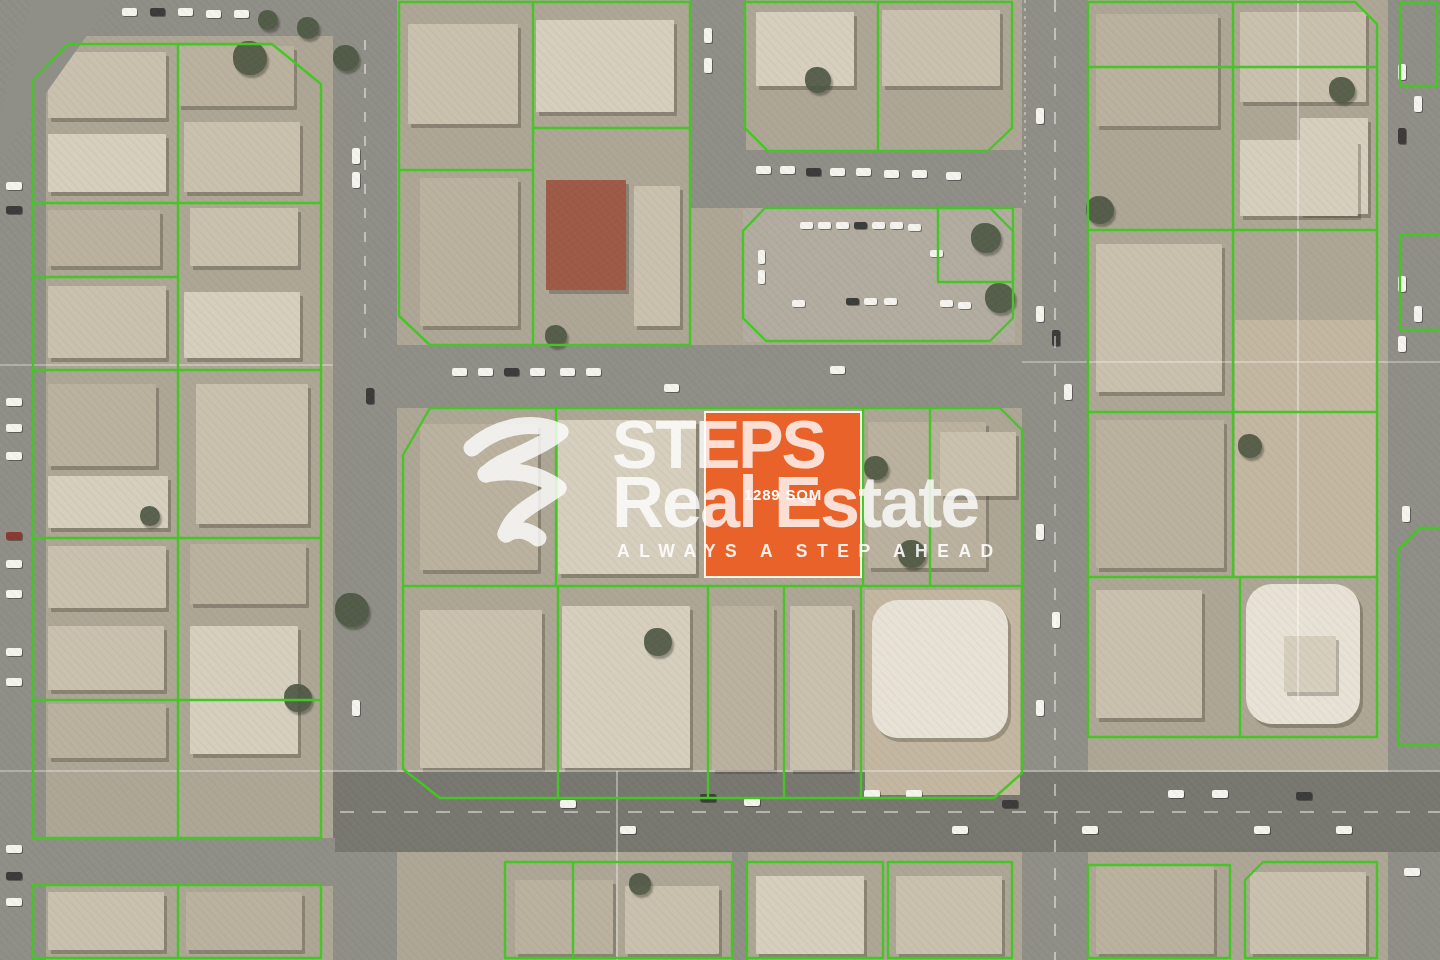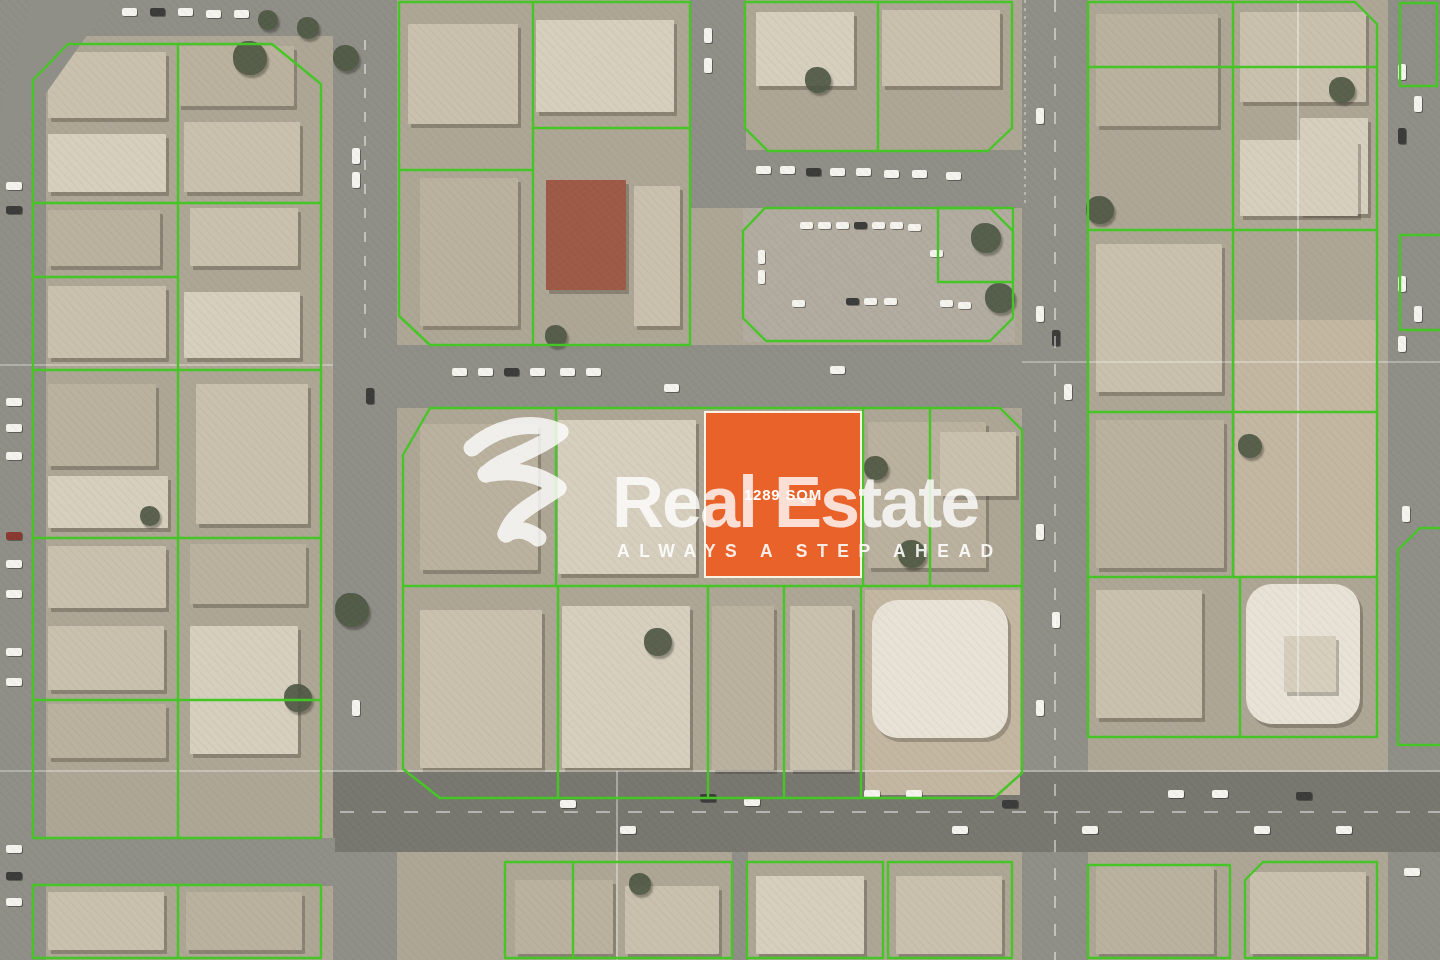--- a/index.html
+++ b/index.html
@@ -275,16 +275,17 @@
   <div class="watermark">
     <svg class="logo" width="122" height="150" viewBox="0 0 122 150">
       <g fill="none" stroke="#ffffff" stroke-width="17" stroke-linecap="round" stroke-linejoin="round">
         <path d="M12,38 C40,14 76,10 100,22"></path>
         <path d="M100,22 C72,44 46,46 26,64"></path>
         <path d="M26,64 C54,58 80,64 98,78"></path>
         <path d="M98,78 C72,96 54,102 46,124"></path>
         <path d="M46,124 C56,118 68,120 78,128"></path>
       </g>
     </svg>
+    <div class="wm wm1">STEPS</div>
     <div class="wm wm3">ALWAYS A STEP AHEAD</div>
     <div class="wm wm2">Real Estate</div>
   </div>
 </div>
 
 </body></html>

